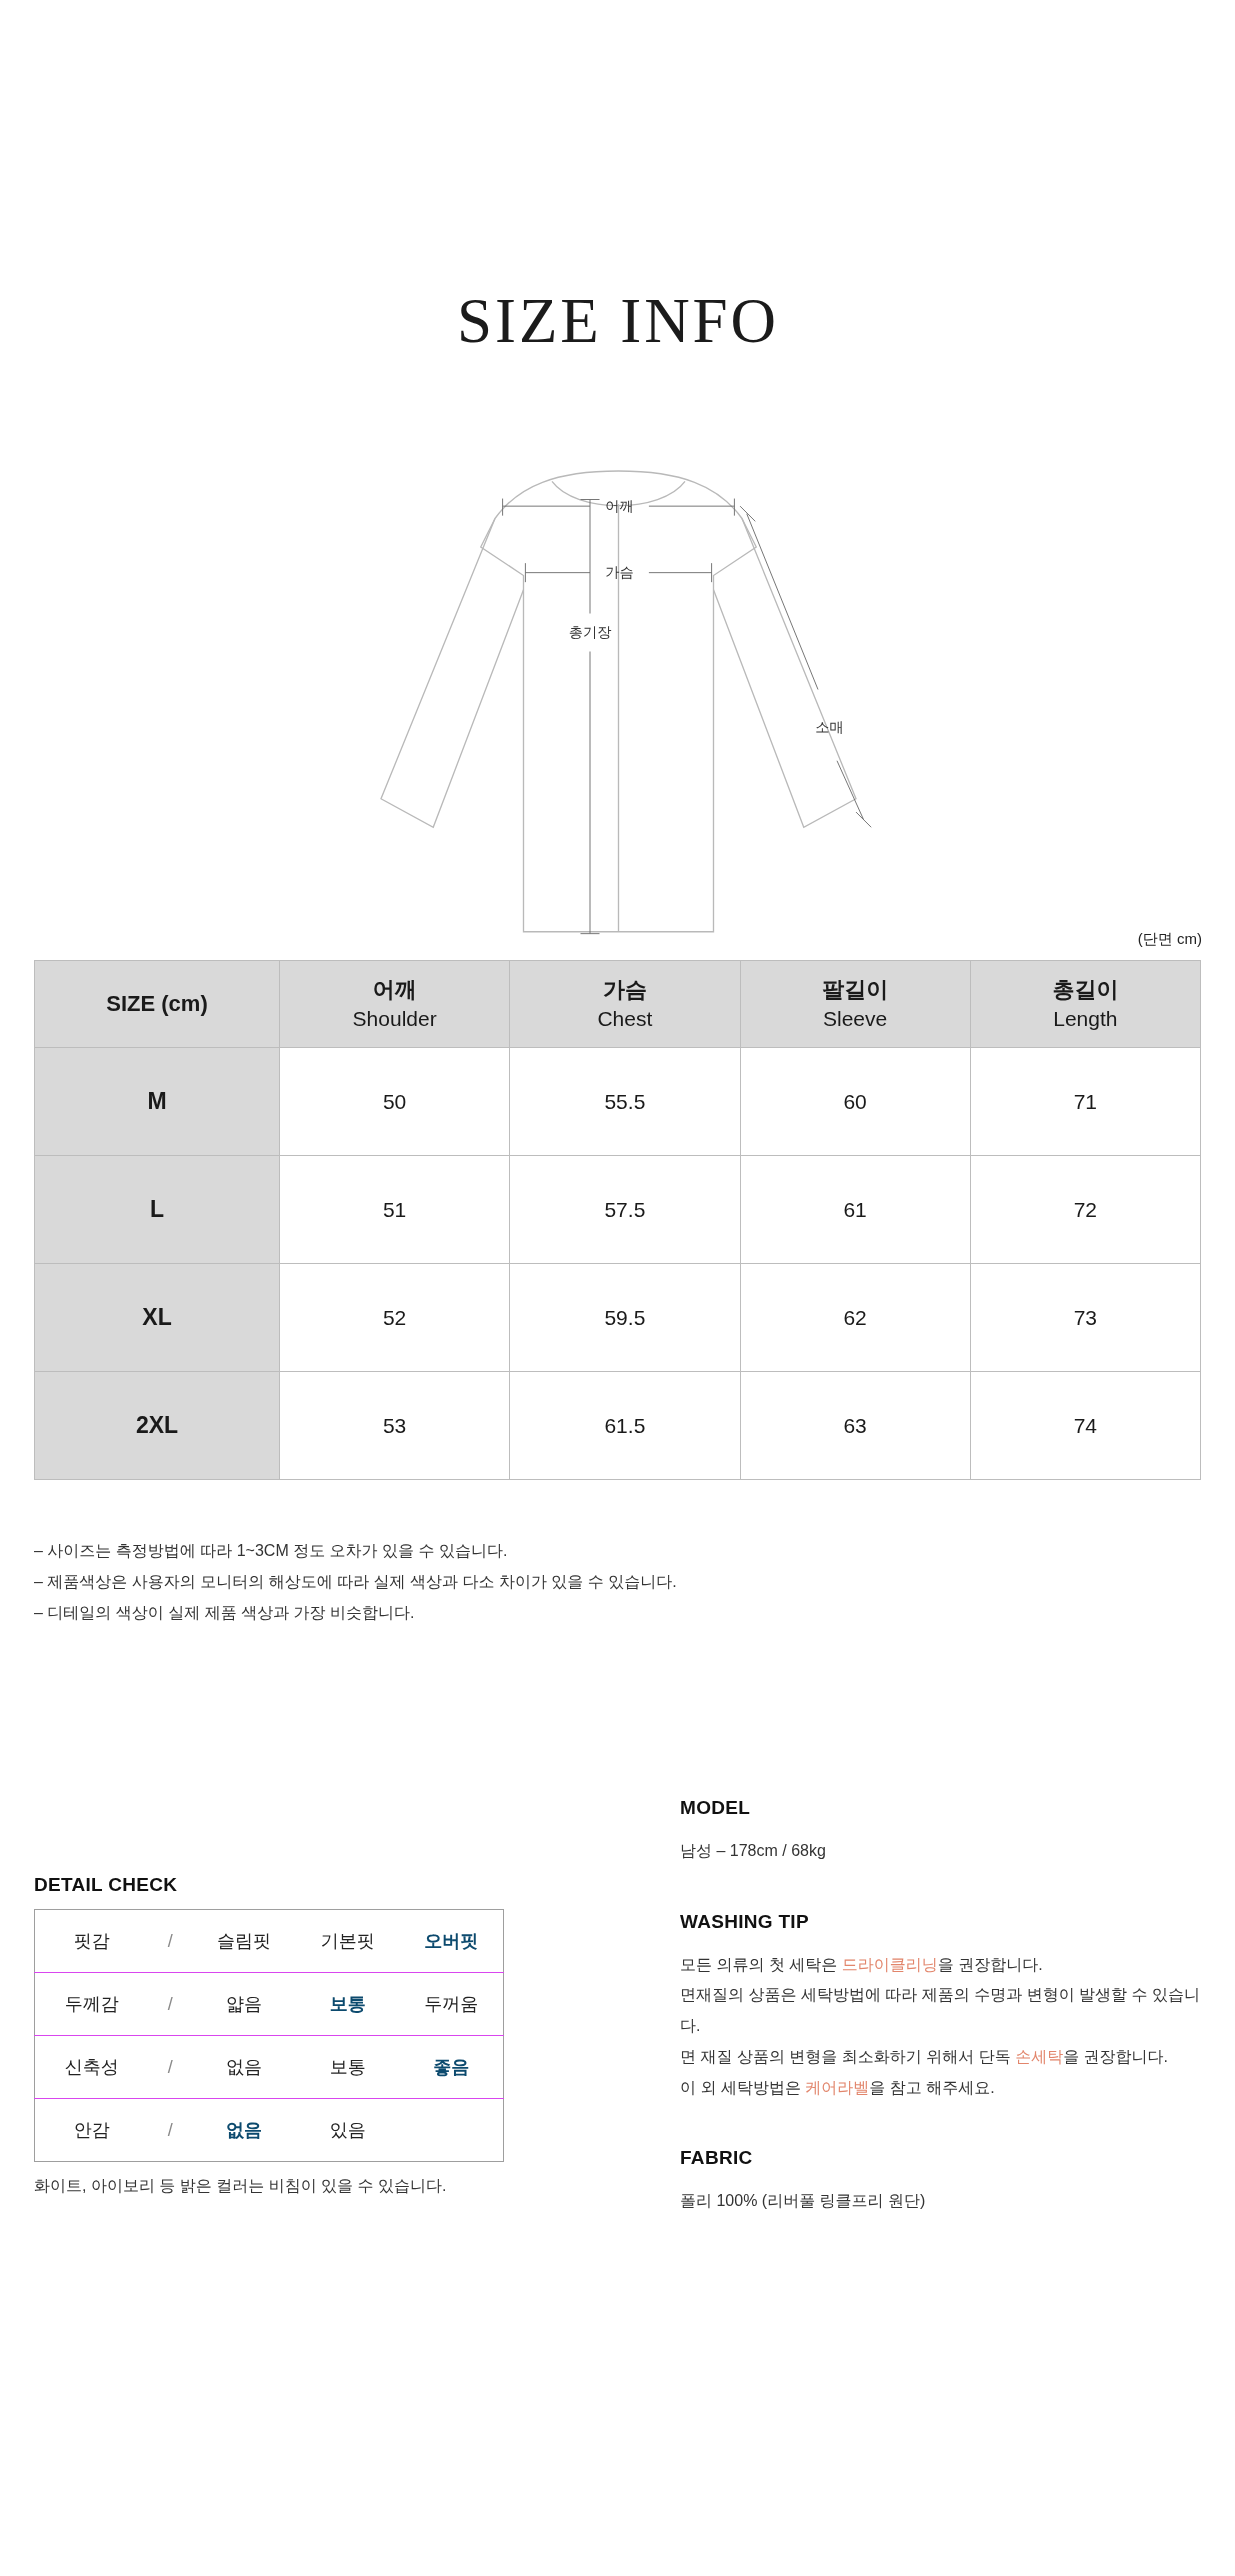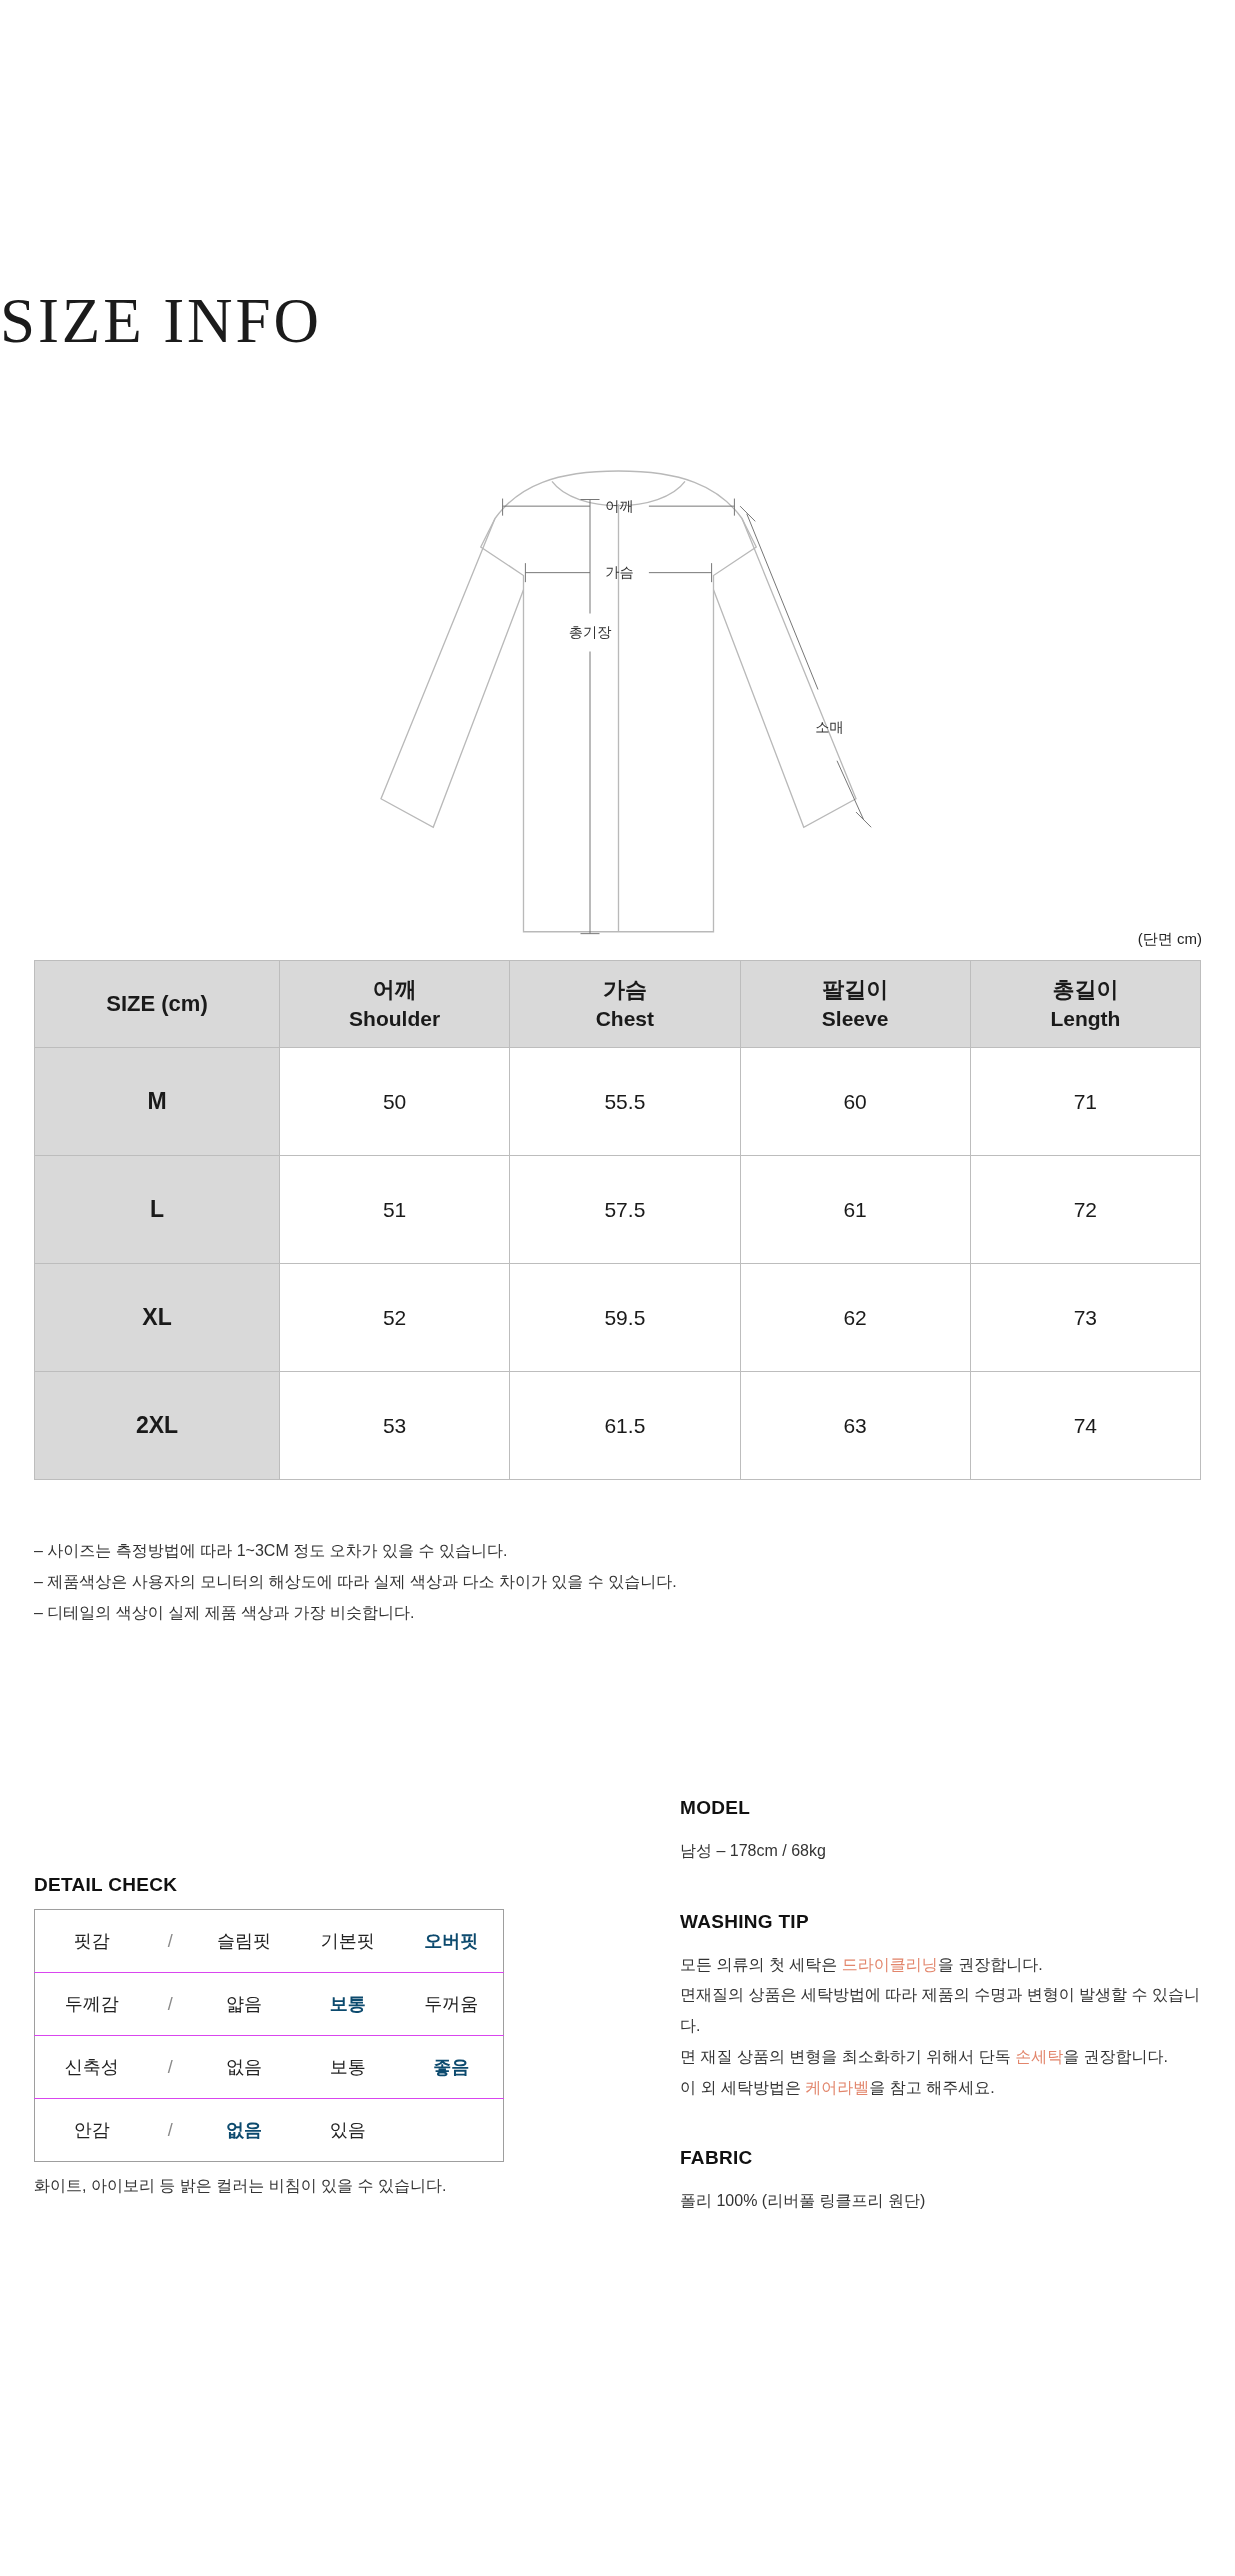--- a/index.html
+++ b/index.html
@@ -14,20 +14,21 @@
     overflow: hidden;
   }
   .page { position: relative; width: 1236px; height: 2576px; }
 
   
   .title {
     position: absolute;
     top: 285px;
     left: 0;
     width: 1236px;
+    text-align: center;
     font-family: "Liberation Serif", serif;
     font-size: 63px;
     letter-spacing: 2.9px;
     color: #1b1b1b;
     font-weight: 400;
   }
 
   
   .diagram {
     position: absolute;
@@ -72,21 +73,21 @@
     font-size: 21px;
     color: #1a1a1a;
   }
   table.size-table thead th {
     background: #d9d9d9;
     height: 87px;
     font-weight: 700;
     line-height: 1.35;
   }
   table.size-table thead th .ko { display: block; font-size: 22px; font-weight: 700; }
-  table.size-table thead th .en { display: block; font-size: 21px; font-weight: 700; }
+  table.size-table thead th .en { display: block; font-size: 21px; font-weight: 400; }
   table.size-table tbody td { height: 108px; }
   table.size-table tbody td.size-name {
     background: #d9d9d9;
     font-weight: 700;
     font-size: 23px;
   }
   table.size-table col.c0 { width: 245px; }
 
   
   .notes {

